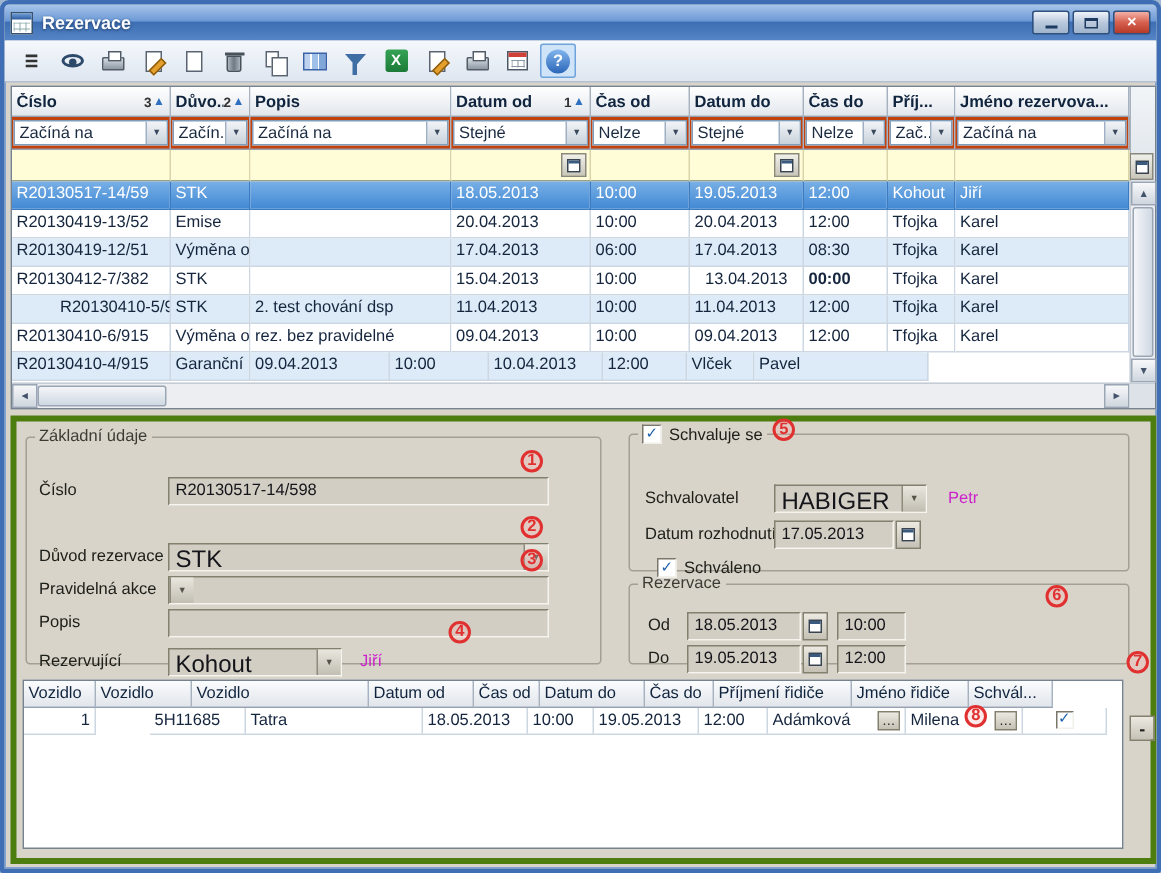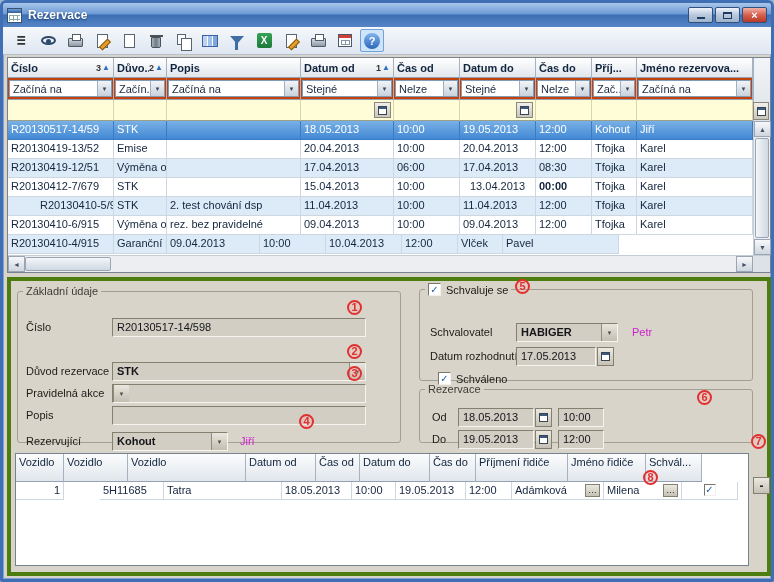--- a/index.html
+++ b/index.html
@@ -83,35 +83,35 @@
   .h-track{flex:1;}
   .sb-corner{width:17px;height:100%;background:#dde2e9;}
   
   .panel{position:absolute;left:4px;top:274px;width:764px;height:299px;border:4px solid #4d7c0f;background:#d8d4ca;}
   .fs{position:absolute;border:1px solid #a39f93;border-radius:3px;margin:0;padding:0;}
   .fs legend{font-size:11px;color:#3c3c34;padding:0 3px;margin-left:5px;}
   .lbl{position:absolute;font-size:11px;color:#20201a;white-space:nowrap;}
   .field{position:absolute;height:19px;background:#d2cec3;border:1px solid;border-color:#84806f #f6f4ee #f6f4ee #84806f;
          font-size:11px;color:#14141a;padding:2px 4px 0 4px;white-space:nowrap;overflow:hidden;}
   .combo{position:absolute;height:19px;display:flex;background:#d2cec3;border:1px solid;border-color:#84806f #f6f4ee #f6f4ee #84806f;}
-  .combo .c-text{flex:1;font-size:11px;color:#14141a;padding:2px 4px 0 4px;white-space:nowrap;overflow:hidden;font-weight:bold;}
+  .combo .c-text{flex:1;font-size:16px;color:#14141a;padding:2px 4px 0 4px;white-space:nowrap;overflow:hidden;}
   .combo .c-dd{width:16px;background:linear-gradient(#e9e6de,#c2beb2);border-left:1px solid #8e8a7c;font-size:6px;color:#55524a;
          display:flex;align-items:center;justify-content:center;}
   .sq-btn{position:absolute;width:17px;height:19px;background:linear-gradient(#ece9e1,#c5c1b5);border:1px solid #84806f;
          display:flex;align-items:center;justify-content:center;}
   .magenta{position:absolute;font-size:11px;color:#cc22cc;white-space:nowrap;}
   .checkbox{width:13px;height:13px;background:#fff;border:1px solid;border-color:#7a766a #f2f0ea #f2f0ea #7a766a;display:inline-flex;
             align-items:center;justify-content:center;font-size:10px;font-weight:bold;color:#1b5eab;line-height:1;flex:0 0 auto;}
   .chk-row{position:absolute;display:flex;align-items:center;gap:5px;}
   .chk-label{font-size:11px;color:#20201a;white-space:nowrap;}
   .chk-legend{display:flex;align-items:center;gap:5px;}
   
   .dgrid{position:absolute;left:4px;top:172px;width:734px;height:113px;border:1px solid #76828e;background:#fff;overflow:hidden;}
   .d-hrow,.d-row{display:flex;}
-  .dh-cell{height:28px;background:linear-gradient(#fbfcfd,#e1e6ec);border-right:1px solid #a7b2c0;border-bottom:1px solid #96a2b2;
+  .dh-cell{height:18px;background:linear-gradient(#fbfcfd,#e1e6ec);border-right:1px solid #a7b2c0;border-bottom:1px solid #96a2b2;
            font-size:11px;color:#10243e;padding:2px 3px 0 3px;white-space:nowrap;overflow:hidden;}
   .d-cell{height:18px;font-size:11px;color:#14253d;background:#fff;border-right:1px solid #cdd7e1;border-bottom:1px solid #cdd7e1;
           padding:2px 3px 0 3px;white-space:nowrap;overflow:hidden;display:flex;align-items:flex-start;}
   .d-cell.num{justify-content:flex-end;}
   .d-cell .cell-text{flex:1;overflow:hidden;}
   .ellipsis-btn{width:15px;height:13px;background:linear-gradient(#ece9e1,#c5c1b5);border:1px solid #84806f;font-size:9px;line-height:10px;
           text-align:center;color:#222;flex:0 0 auto;}
   .d-cell .checkbox{width:12px;height:12px;margin:0 auto;}
   .minus-btn{position:absolute;left:742px;top:196px;width:17px;height:17px;background:linear-gradient(#ece9e1,#c5c1b5);
           border:1px solid #84806f;font-size:12px;font-weight:bold;color:#222;display:flex;align-items:center;justify-content:center;}
@@ -329,21 +329,21 @@
             <div class="g-cell" style="width: 53px;">Výměna ole</div>
             <div class="g-cell" style="width: 134px;"></div>
             <div class="g-cell" style="width: 93px;">17.04.2013</div>
             <div class="g-cell" style="width: 66px;">06:00</div>
             <div class="g-cell" style="width: 76px;">17.04.2013</div>
             <div class="g-cell" style="width: 56px;">08:30</div>
             <div class="g-cell" style="width: 45px;">Tfojka</div>
             <div class="g-cell" style="width: 116px;">Karel</div>
           </div>
           <div class="g-row">
-            <div class="g-cell" style="width: 106px;">R20130412-7/679</div>
+            <div class="g-cell" style="width: 106px;">R20130412-7/382</div>
             <div class="g-cell" style="width: 53px;">STK</div>
             <div class="g-cell" style="width: 134px;"></div>
             <div class="g-cell" style="width: 93px;">15.04.2013</div>
             <div class="g-cell" style="width: 66px;">10:00</div>
             <div class="g-cell" style="width: 76px; text-align: center;">13.04.2013</div>
             <div class="g-cell" style="width: 56px; font-weight: bold;">00:00</div>
             <div class="g-cell" style="width: 45px;">Tfojka</div>
             <div class="g-cell" style="width: 116px;">Karel</div>
           </div>
           <div class="g-row alt">

